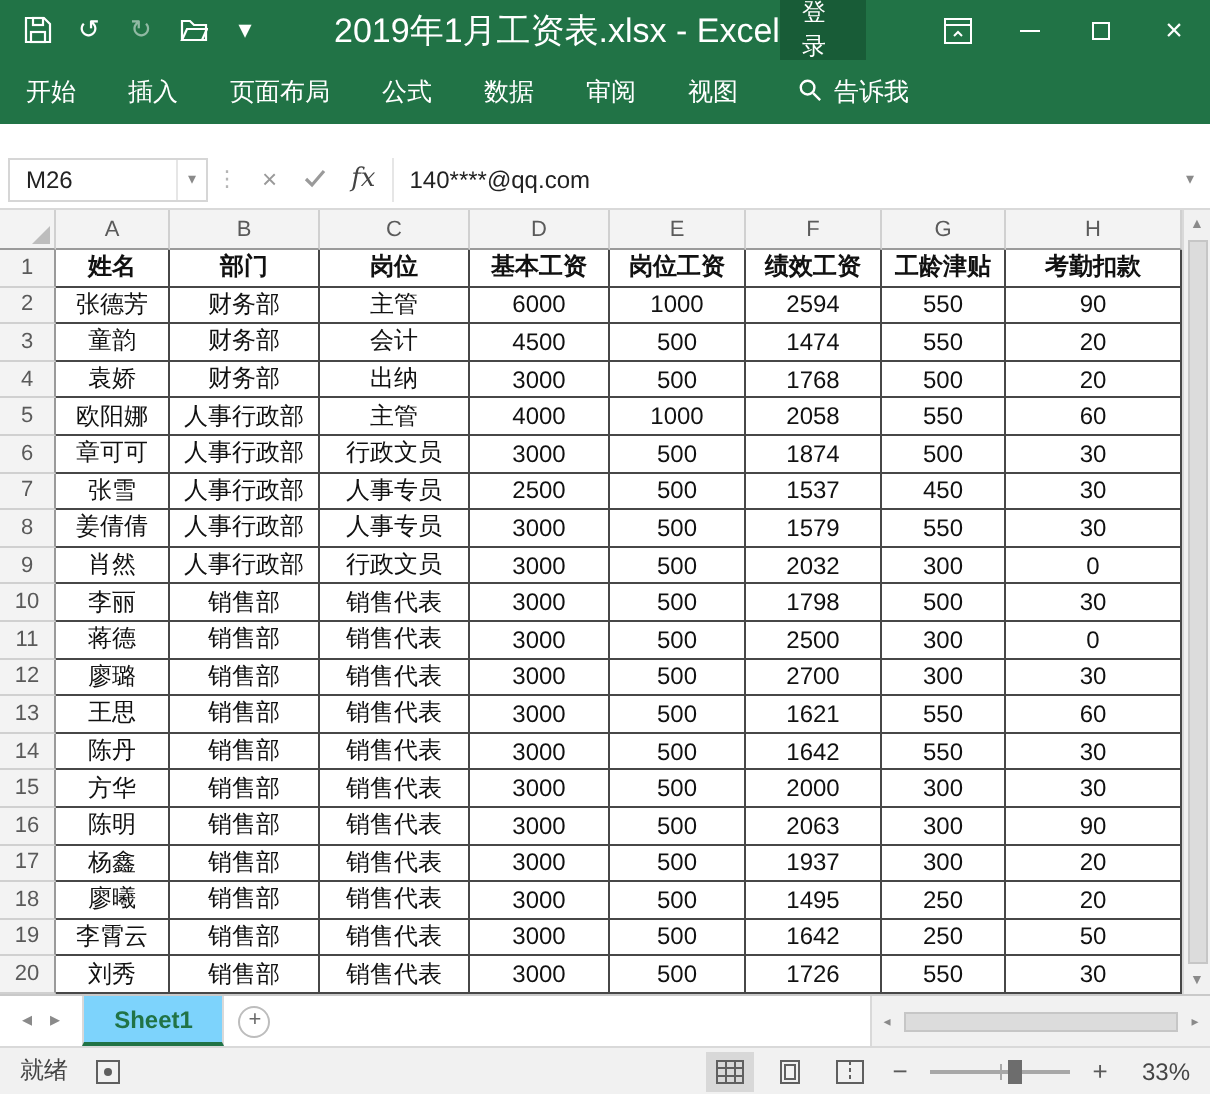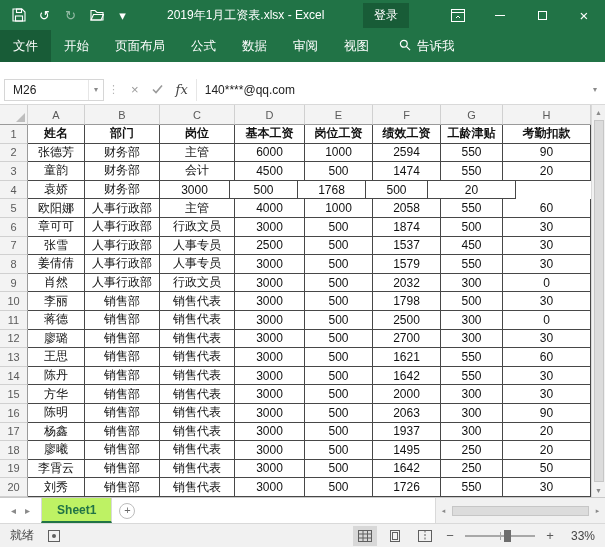--- a/index.html
+++ b/index.html
@@ -6,21 +6,21 @@
   html,body{width:605px;height:547px;overflow:hidden;}
   body{font-family:"Liberation Sans","DejaVu Sans",sans-serif;background:#fff;}
   .app{display:flex;flex-direction:column;width:605px;height:547px;background:#fff;}
 
   
   .titlebar{height:30px;background:#217346;display:flex;align-items:center;color:#fff;flex:0 0 auto;}
   .qat{display:flex;align-items:center;gap:9px;padding-left:10px;}
   .qat .icon{width:17px;height:17px;display:flex;align-items:center;justify-content:center;font-size:13px;color:#fff;}
   .dim{opacity:.5;}
   .caret-sm{font-size:8px;}
-  .doc-title{font-size:12px;margin-left:36px;white-space:nowrap;}
+  .doc-title{font-size:17px;margin-left:36px;white-space:nowrap;}
   .tb-spacer{flex:1;}
   .login-btn{background:#185c37;font-size:12px;padding:4px 11px;margin-right:28px;cursor:default;}
   .winbtn{width:42px;height:30px;display:flex;align-items:center;justify-content:center;font-size:15px;color:#fff;}
   .minbar{width:10px;height:1px;background:#fff;display:inline-block;}
   .maxbox{width:9px;height:9px;border:1px solid #fff;display:inline-block;}
 
   
   .ribbon{height:32px;background:#217346;display:flex;align-items:center;color:#fff;font-size:12.5px;flex:0 0 auto;}
   .rtab{padding:0 13px;height:100%;display:flex;align-items:center;white-space:nowrap;}
   .rtab.file{background:#185c37;}
@@ -52,21 +52,21 @@
   .grow.r1 .cell{font-weight:bold;}
 
   
   .vscroll{width:14px;flex:0 0 auto;background:#f1f1f1;border-left:1px solid #d9d9d9;display:flex;flex-direction:column;align-items:center;}
   .varrow{height:14px;display:flex;align-items:center;justify-content:center;color:#8a8a8a;font-size:7px;width:100%;}
   .vthumb{width:10px;flex:1;background:#dcdcdc;border:1px solid #c6c6c6;margin:1px 0;}
 
   
   .sheetbar{height:26px;background:#fff;display:flex;align-items:stretch;font-size:12px;flex:0 0 auto;border-top:1px solid #c9c9c9;}
   .snav{display:flex;align-items:center;gap:9px;color:#8a8a8a;padding:0 11px;font-size:10px;}
-  .stab{padding:0 15px;display:flex;align-items:center;color:#217346;font-weight:bold;border-right:1px solid #d9d9d9;border-left:1px solid #d9d9d9;border-bottom:2px solid #217346;background:#bef264;}
+  .stab{padding:0 15px;display:flex;align-items:center;color:#217346;font-weight:bold;border-right:1px solid #d9d9d9;border-left:1px solid #d9d9d9;border-bottom:2px solid #217346;background:#7dd3fc;}
   .addsheet{width:30px;display:flex;align-items:center;justify-content:center;}
   .addsheet span{width:16px;height:16px;border:1px solid #bdbdbd;border-radius:50%;display:flex;align-items:center;justify-content:center;font-size:11px;line-height:1;color:#6a6a6a;}
   .hscroll{margin-left:auto;width:170px;background:#f1f1f1;border-left:1px solid #d9d9d9;display:flex;align-items:center;}
   .harrow{width:15px;text-align:center;color:#8a8a8a;font-size:7px;}
   .hthumb{height:10px;flex:1;background:#dcdcdc;border:1px solid #c6c6c6;margin:0 1px;}
 
   
   .statusbar{height:24px;background:#f1f1f1;border-top:1px solid #d9d9d9;display:flex;align-items:center;font-size:12px;color:#444;flex:0 0 auto;}
   .ready{padding-left:10px;}
   .macro{margin-left:14px;display:flex;align-items:center;}
@@ -116,22 +116,22 @@
     <div class="winbtn">
         <span class="minbar"></span>
       </div>
     <div class="winbtn">
         <span class="maxbox"></span>
       </div>
     <div class="winbtn">×</div>
   </div>
 
   <div class="ribbon">
-    <div class="rtab file">文件</div>
     <div class="rtab">开始</div>
+    <div class="rtab">插入</div>
     <div class="rtab">页面布局</div>
     <div class="rtab">公式</div>
     <div class="rtab">数据</div>
     <div class="rtab">审阅</div>
     <div class="rtab">视图</div>
     <div class="rtab tellme">
       <span>
         <svg width="12" height="12" viewBox="0 0 13 13" fill="none" stroke="#fff" stroke-width="1.3">
           <circle cx="5.2" cy="5.2" r="3.7"></circle>
             <line x1="8.2" y1="8.2" x2="12" y2="12"></line>
@@ -205,20 +205,21 @@
           <div class="cell" style="width: 70px; height: 18.6px;">4500</div>
           <div class="cell" style="width: 68px; height: 18.6px;">500</div>
           <div class="cell" style="width: 68px; height: 18.6px;">1474</div>
           <div class="cell" style="width: 62px; height: 18.6px;">550</div>
           <div class="cell" style="width: 88px; height: 18.6px;">20</div>
         </div>
         <div class="grow">
           <div class="rh" style="width: 28px; height: 18.6px;">4</div>
           <div class="cell" style="width: 57px; height: 18.6px;">袁娇</div>
           <div class="cell" style="width: 75px; height: 18.6px;">财务部</div>
+          <div class="cell" style="width: 75px; height: 18.6px;">出纳</div>
           <div class="cell" style="width: 70px; height: 18.6px;">3000</div>
           <div class="cell" style="width: 68px; height: 18.6px;">500</div>
           <div class="cell" style="width: 68px; height: 18.6px;">1768</div>
           <div class="cell" style="width: 62px; height: 18.6px;">500</div>
           <div class="cell" style="width: 88px; height: 18.6px;">20</div>
         </div>
         <div class="grow">
           <div class="rh" style="width: 28px; height: 18.6px;">5</div>
           <div class="cell" style="width: 57px; height: 18.6px;">欧阳娜</div>
           <div class="cell" style="width: 75px; height: 18.6px;">人事行政部</div>

